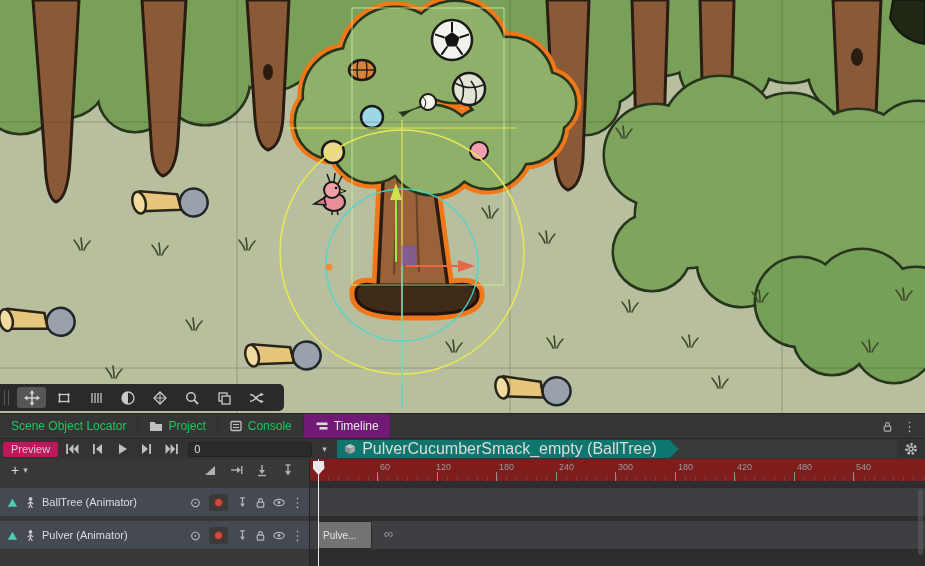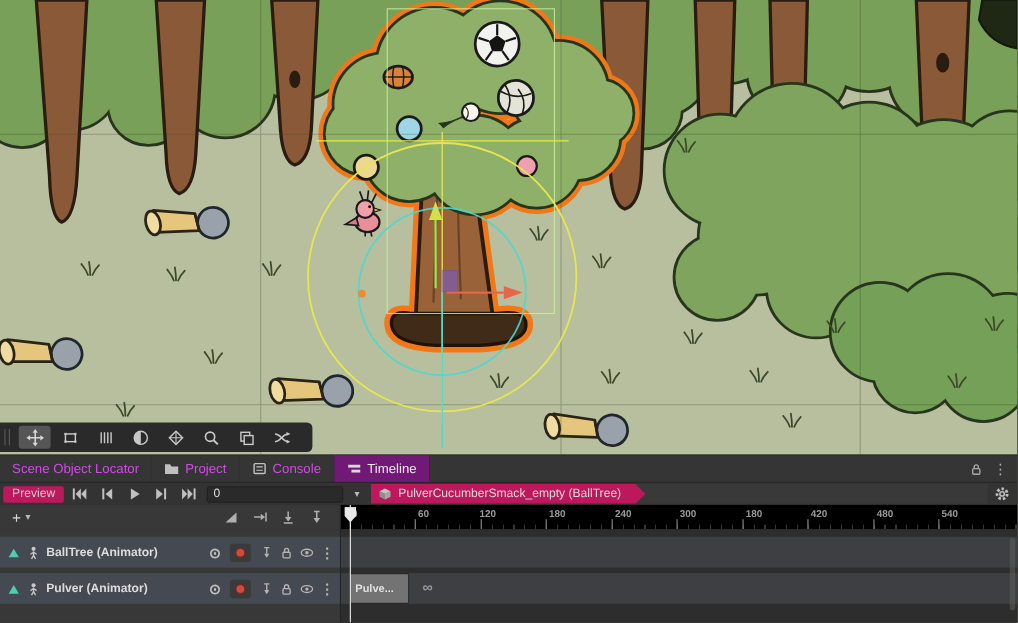--- a/index.html
+++ b/index.html
@@ -14,55 +14,55 @@
   .scene-toolbar { position:absolute; left:0; bottom:2px; height:27px; width:284px;
     background:#2a2a2a; border-radius:0 5px 5px 0; display:flex; align-items:center;
     gap:3px; padding:0 6px 0 4px; }
   .grip { width:5px; height:15px; border-left:1px solid #5a5a5a; border-right:1px solid #5a5a5a; margin-right:5px; }
   .tool-btn { width:29px; height:21px; border-radius:3px; display:flex; align-items:center; justify-content:center; }
   .tool-btn.active { background:#565656; }
   .tool-btn svg { display:block; }
 
   
   .tab-bar { height:25px; background:#353535; display:flex; align-items:stretch; border-top:1px solid #262626; }
-  .tab { display:flex; align-items:center; gap:5px; padding:0 11px; color:#d946ef; font-size:12px; border-right:1px solid #303030; white-space:nowrap; }
+  .tab { display:flex; align-items:center; gap:5px; padding:0 11px; color:#22c55e; font-size:12px; border-right:1px solid #303030; white-space:nowrap; }
   .tab.active { background:#701a75; color:#e9e9e9; }
   .tab svg { display:block; }
   .tab-bar-right { margin-left:auto; display:flex; align-items:center; gap:9px; padding-right:9px; color:#ababab; }
   .kebab { font-size:13px; color:#b5b5b5; line-height:1; }
 
   
   .tl-toolbar { height:21px; background:#333333; display:flex; align-items:center; gap:2px; padding:0 3px; border-top:1px solid #272727; }
   .preview-btn { color:#cfcfcf; font-size:11px; padding:1px 8px 2px; background:#be185d; border-radius:2px; }
   .t-btn { width:23px; height:19px; display:flex; align-items:center; justify-content:center; border-radius:2px; }
   .t-btn svg { display:block; }
   .frame-field { width:124px; height:15px; background:#2a2a2a; border:1px solid #212121; border-radius:2px;
     color:#dddddd; font-size:11px; padding:0 5px; display:flex; align-items:center; margin:0 3px; }
   .caret-btn { width:15px; text-align:center; color:#bbbbbb; font-size:9px; }
   .crumb-band { flex:1; height:18px; background:#393939; display:flex; align-items:center; margin-left:3px; }
-  .crumb { height:18px; background:#be185d; color:#dcdcdc; font-size:11px; display:flex; align-items:center; gap:6px;
+  .crumb { height:18px; background:#0f766e; color:#dcdcdc; font-size:16px; display:flex; align-items:center; gap:6px;
     padding:0 22px 0 7px; clip-path:polygon(0 0, calc(100% - 9px) 0, 100% 50%, calc(100% - 9px) 100%, 0 100%); white-space:nowrap; }
   .gear-btn { width:22px; display:flex; justify-content:center; }
 
   
   .tl-zone { position:relative; height:107px; }
   .tl-header { height:22px; display:flex; }
   .tl-left { width:310px; background:#383838; border-right:1px solid #242424; display:flex; align-items:center; }
   .add-btn { margin-left:6px; display:flex; align-items:center; gap:4px; color:#d8d8d8; font-size:14px; padding:0 5px; }
   .add-btn .caret { font-size:9px; color:#bbbbbb; }
   .left-icons { margin-left:auto; display:flex; align-items:center; gap:12px; padding-right:14px; }
   .left-icons svg { display:block; }
 
-  .ruler { flex:1; position:relative; background:#000000; overflow:hidden;font-weight:bold; }
+  .ruler { flex:1; position:relative; background:#7f1d1d; overflow:hidden; }
   .ruler .minor { position:absolute; left:8px; right:0; bottom:0; height:4px; opacity:.45;
     background:repeating-linear-gradient(to right,#777 0 1px,transparent 1px 9.92px); }
   .tick { position:absolute; bottom:0; width:1px; height:9px; background:#8d8d8d; }
   .tick-label { position:absolute; top:3px; font-size:9px; color:#9a9a9a; }
 
-  .tl-body { height:85px; display:flex; background:#2d2d2d;font-weight:bold; }
+  .tl-body { height:85px; display:flex; background:#2d2d2d; }
   .tracks-left { width:310px; background:#383838; border-right:1px solid #242424; padding-top:7px;
     display:flex; flex-direction:column; gap:5px; }
   .track-row { height:28px; background:#454a52; display:flex; align-items:center; gap:5px; padding:0 5px 0 6px; }
   .track-row svg { display:block; flex:none; }
   .track-name { color:#dcdcdc; font-size:11px; flex:1; white-space:nowrap; overflow:hidden; }
   .obj-picker { color:#c0c0c0; font-size:13px; line-height:1; }
   .rec-btn { width:19px; height:17px; background:#3a3a3a; border-radius:3px; display:flex; align-items:center; justify-content:center; margin:0 3px; }
   .rec-dot { width:9px; height:9px; border-radius:50%; background:#cf4b3d; border:1px solid #7c2a20; }
 
   .lanes { flex:1; position:relative; padding-top:7px; display:flex; flex-direction:column; gap:5px; }

